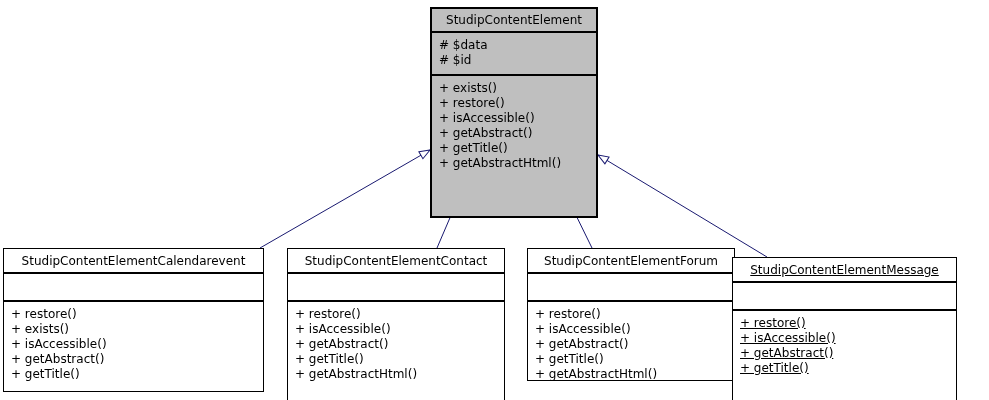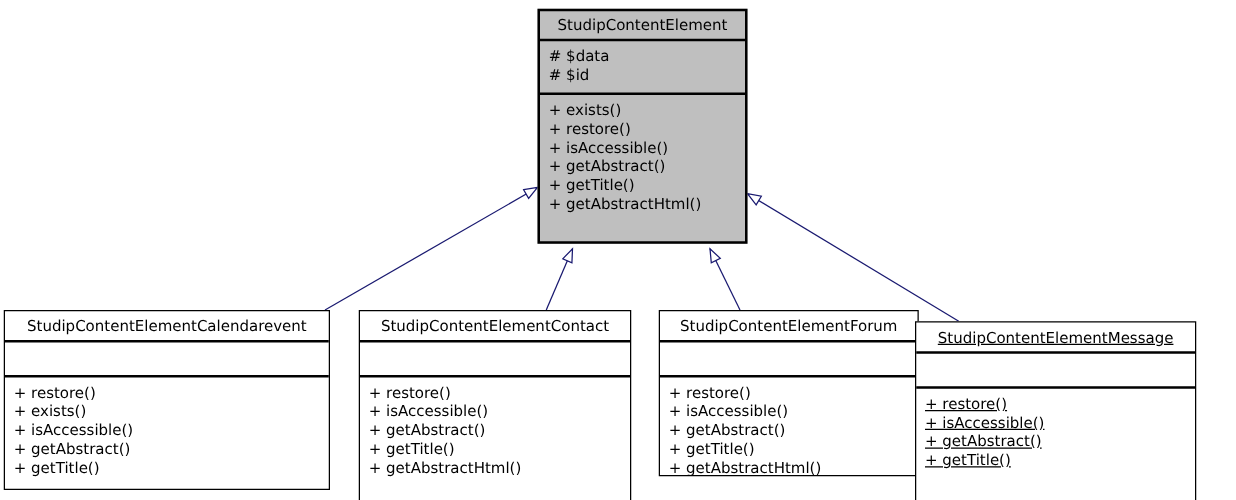--- a/index.html
+++ b/index.html
@@ -50,21 +50,21 @@
   .uml-methods {
     flex: 1 1 auto;
     padding: 5px 7px 0 7px;
     overflow: hidden;
   }
   .member {
     line-height: 15px;
     white-space: nowrap;
   }
   
-  #node-parent        { left: 430px; top: 7px;   width: 168px; height: 188px; }
+  #node-parent        { left: 430px; top: 7px;   width: 168px; height: 211px; }
   #node-parent .uml-title   { height: 24px; }
   #node-parent .uml-attrs   { height: 43px; }
   #node-calendarevent { left: 3px;   top: 248px; width: 261px; height: 144px; }
   #node-contact       { left: 287px; top: 248px; width: 218px; height: 170px; }
   #node-forum         { left: 527px; top: 248px; width: 208px; height: 133px; }
   #node-message       { left: 732px; top: 257px; width: 225px; height: 158px; text-decoration: underline; }
   .uml-node:not(.highlight) .uml-title { height: 25px; }
   .uml-node:not(.highlight) .uml-attrs { height: 28px; }
 </style>
 </head>

